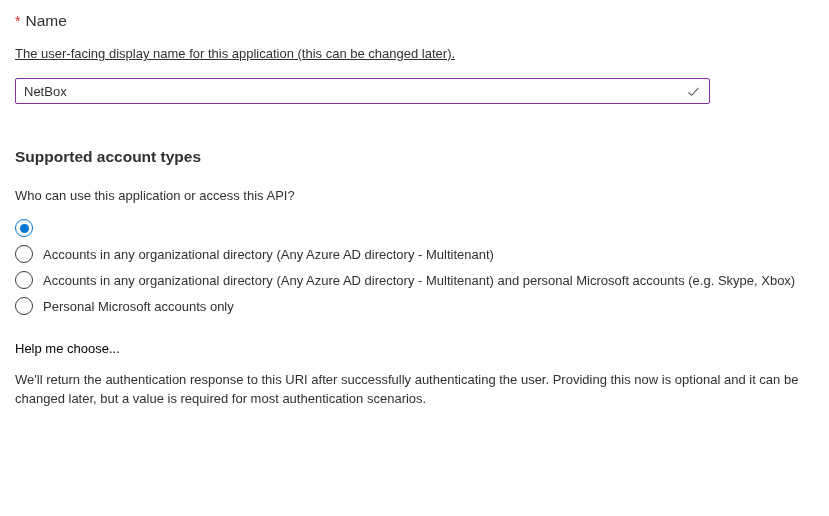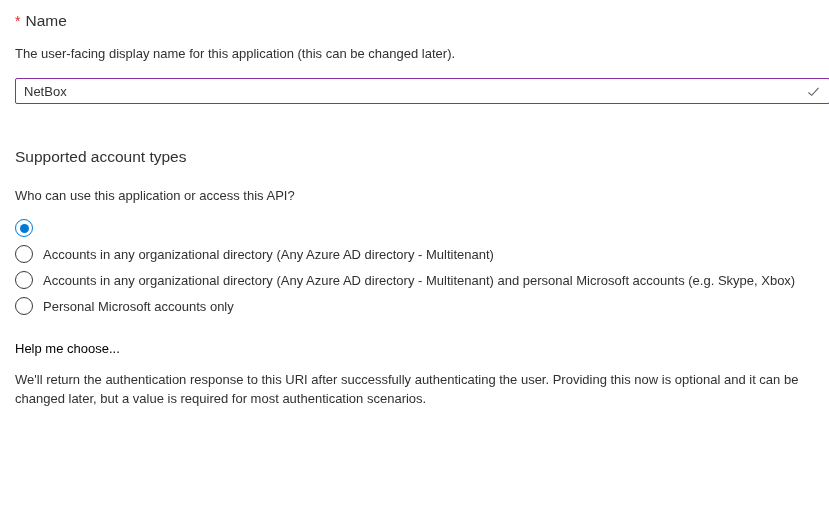--- a/index.html
+++ b/index.html
@@ -24,21 +24,21 @@
   .required-star { color: #e02626; margin-right: 5px; font-size: 14px; }
 
   .body-text {
     font-size: 13px;
     line-height: 19px;
     color: #323130;
     max-width: 801px;
   }
 
   .name-title { padding-top: 11px; }
-  .name-desc { margin-top: 13px; }
+  .name-desc { margin-top: 13px; text-decoration: underline; }
 
   .textbox {
     margin-top: 15px;
     height: 26px;
     border: 1px solid #8a2da5;
     border-radius: 2px;
     background: #ffffff;
     display: flex;
     align-items: center;
     padding: 0 8px;
@@ -48,25 +48,25 @@
     border: none;
     outline: none;
     background: transparent;
     font-family: "Liberation Sans", sans-serif;
     font-size: 13px;
     color: #323130;
     padding: 0;
     height: 100%;
     min-width: 0;
   }
-  .name-box { width: 815px; }
+  .name-box { width: 695px; }
 
   .icon-check svg, .icon-chevron svg { display: block; }
 
-  .section2-title { margin-top: 43px; }
+  .section2-title { margin-top: 43px; font-weight: bold; }
   .question { margin-top: 20px; }
 
   .radio-group { margin-top: 10px; }
   .radio-row {
     display: flex;
     align-items: center;
     height: 26px;
     cursor: pointer;
   }
   .radio-circle {

